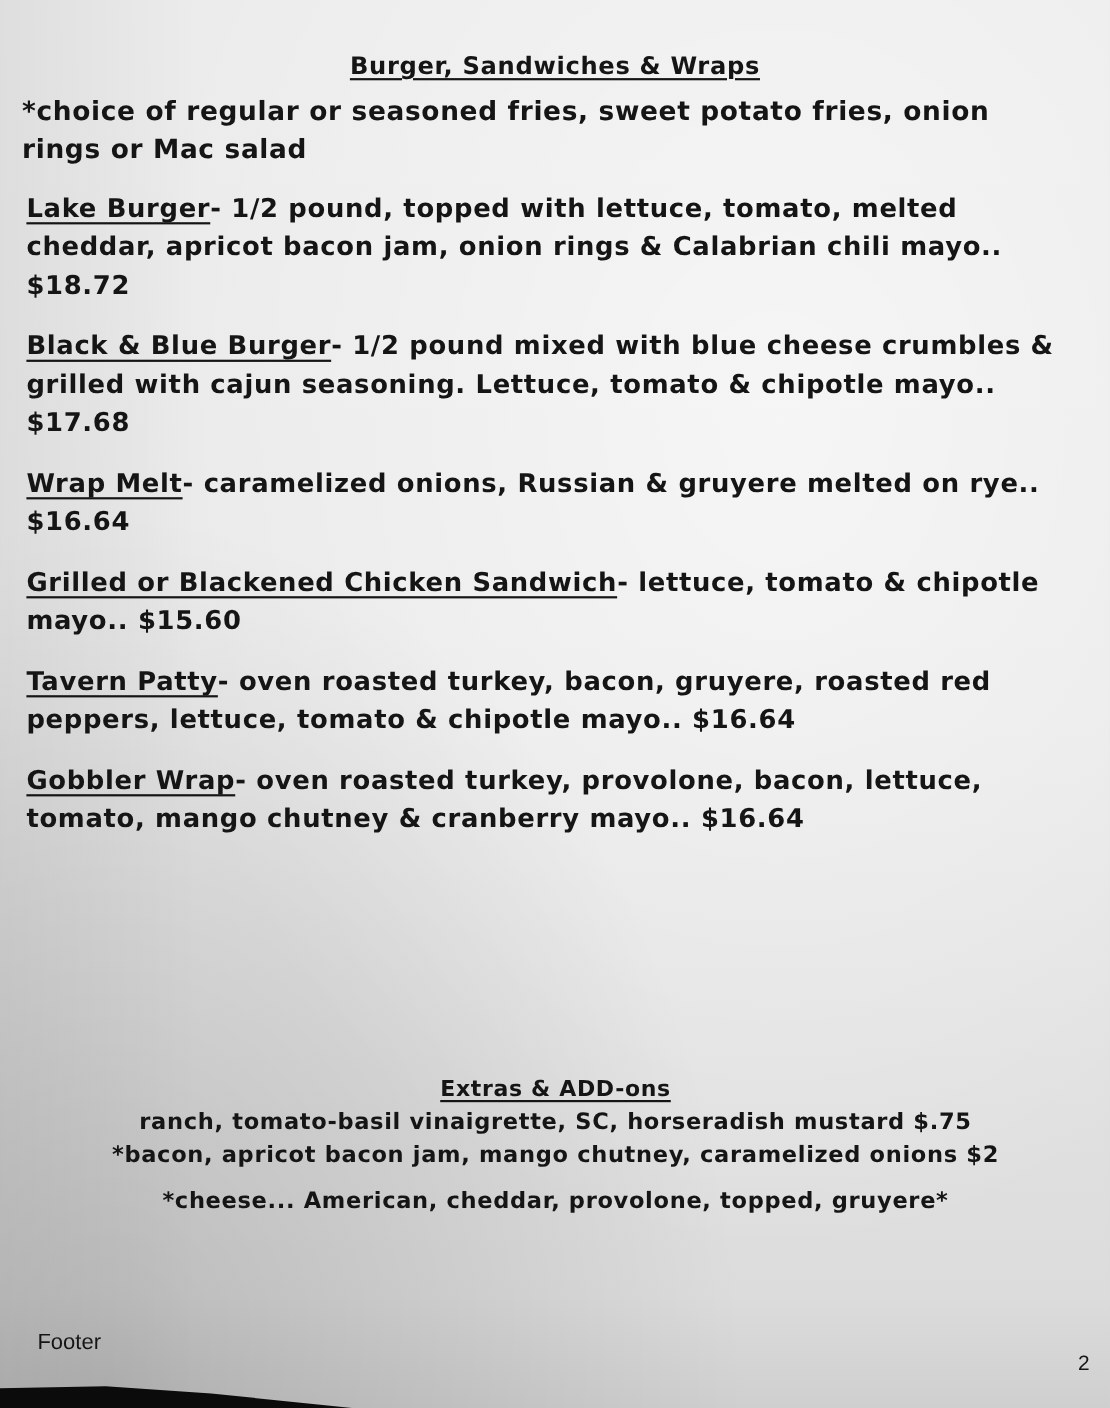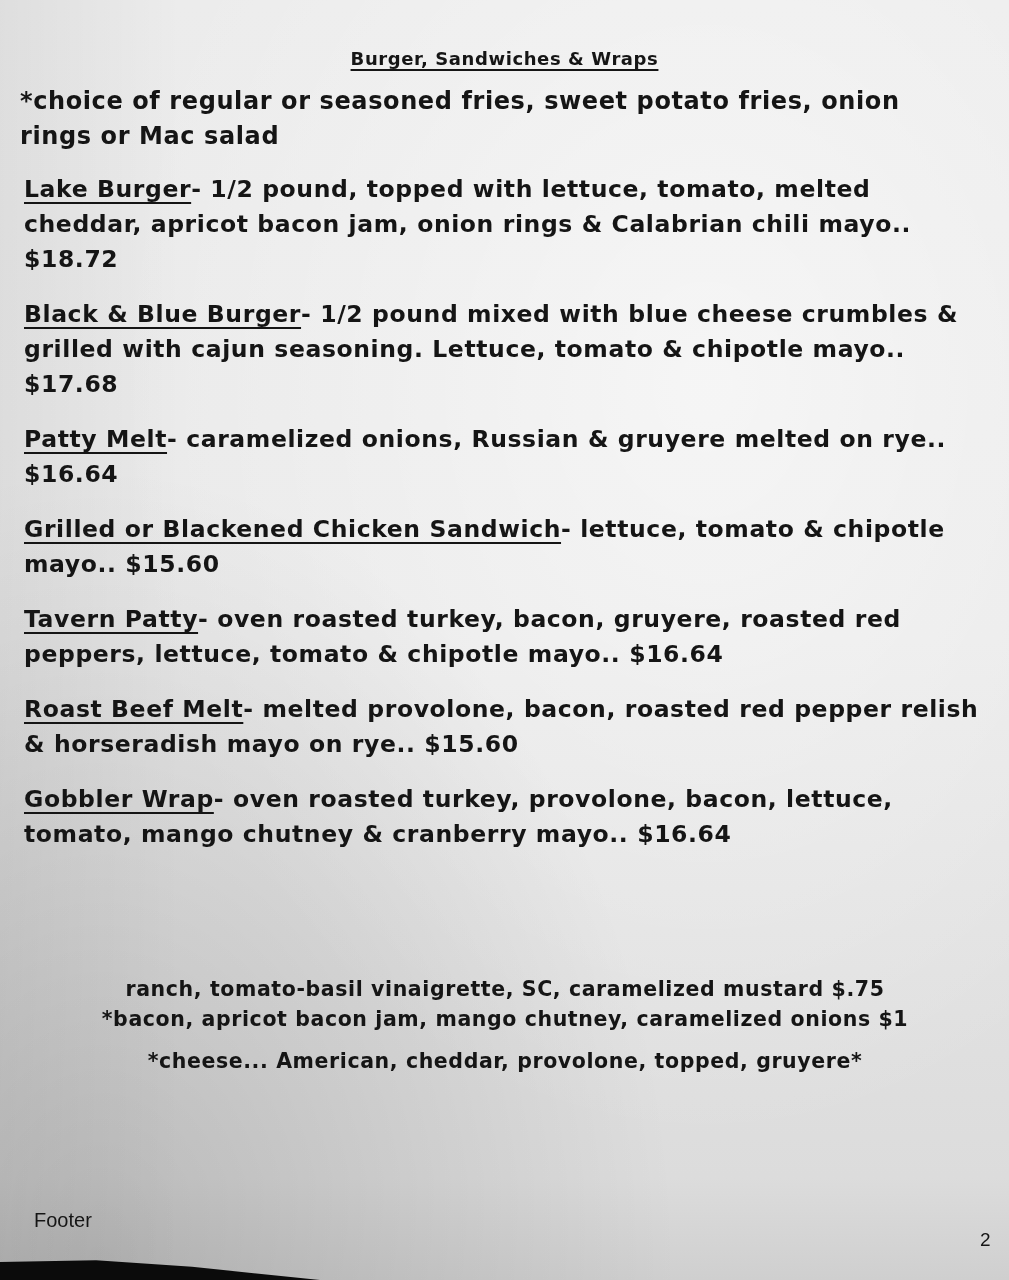--- a/index.html
+++ b/index.html
@@ -53,21 +53,21 @@
     font-family: "DejaVu Sans", sans-serif;
     font-weight: bold;
     letter-spacing: 0.6px;
     color: #151515;
   }
   .title {
     position: absolute;
     left: 0; width: 1009px;
     top: 48px;
     text-align: center;
-    font-size: 18px;
+    font-size: 22px;
   }
   .title span {
     text-decoration: underline;
     text-underline-offset: 4px;
     text-decoration-thickness: 1.5px;
   }
   .subtitle {
     position: absolute;
     left: 20px; width: 960px;
     top: 84px;
@@ -143,39 +143,37 @@
     </div>
 
     <div class="items hand">
       <div class="item">
         <span class="name">Lake Burger</span><span>- 1/2 pound, topped with lettuce, tomato, melted cheddar, apricot bacon jam, onion rings &amp; Calabrian chili mayo..</span> <span>$18.72</span>
       </div>
       <div class="item">
         <span class="name">Black &amp; Blue Burger</span><span>- 1/2 pound mixed with blue cheese crumbles &amp; grilled with cajun seasoning. Lettuce, tomato &amp; chipotle mayo..</span> <span>$17.68</span>
       </div>
       <div class="item">
-        <span class="name">Patty Melt</span><span>- caramelized onions, Russian &amp; gruyere melted on rye..</span> <span>$16.64</span>
+        <span class="name">Wrap Melt</span><span>- caramelized onions, Russian &amp; gruyere melted on rye..</span> <span>$16.64</span>
       </div>
       <div class="item">
         <span class="name">Grilled or Blackened Chicken Sandwich</span><span>- lettuce, tomato &amp; chipotle mayo..</span> <span>$15.60</span>
       </div>
       <div class="item">
         <span class="name">Tavern Patty</span><span>- oven roasted turkey, bacon, gruyere, roasted red peppers, lettuce, tomato &amp; chipotle mayo..</span> <span>$16.64</span>
       </div>
       <div class="item">
-        <span class="name">Roast Beef Melt</span><span>- melted provolone, bacon, roasted red pepper relish &amp; horseradish mayo on rye..</span> <span>$15.60</span>
-      </div>
-      <div class="item">
         <span class="name">Gobbler Wrap</span><span>- oven roasted turkey, provolone, bacon, lettuce, tomato, mango chutney &amp; cranberry mayo..</span> <span>$16.64</span>
       </div>
     </div>
 
     <div class="extras hand">
-      <div>ranch, tomato-basil vinaigrette, SC, caramelized mustard $.75</div>
-      <div>*bacon, apricot bacon jam, mango chutney, caramelized onions $1</div>
+      <div><span class="ex-title">Extras &amp; ADD-ons</span></div>
+      <div>ranch, tomato-basil vinaigrette, SC, horseradish mustard $.75</div>
+      <div>*bacon, apricot bacon jam, mango chutney, caramelized onions $2</div>
       <div class="cheese">*cheese... American, cheddar, provolone, topped, gruyere*</div>
     </div>
 
   </div>
 
   <div class="footer-label">Footer</div>
   <div class="page-number">2</div>
   <div class="bottom-shadow"></div>
 </div>
 

